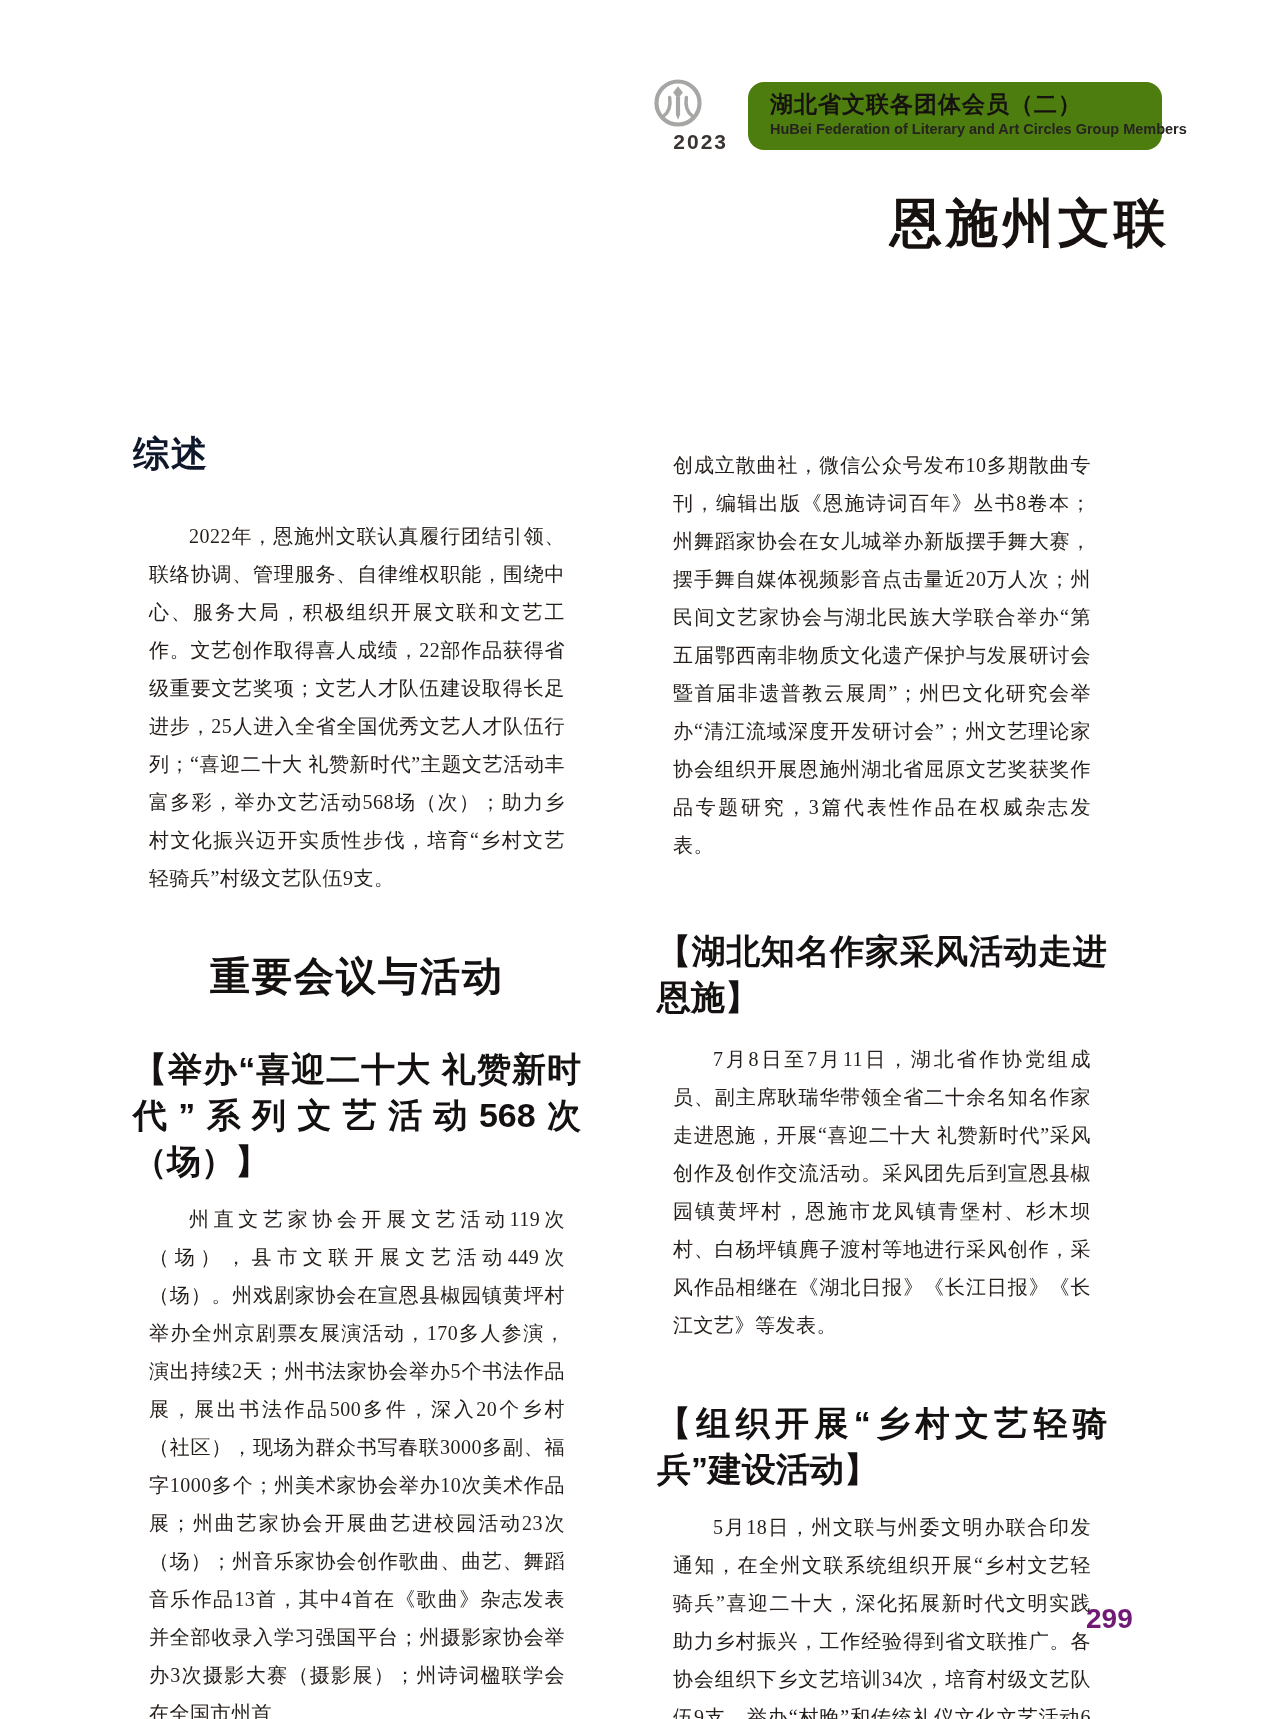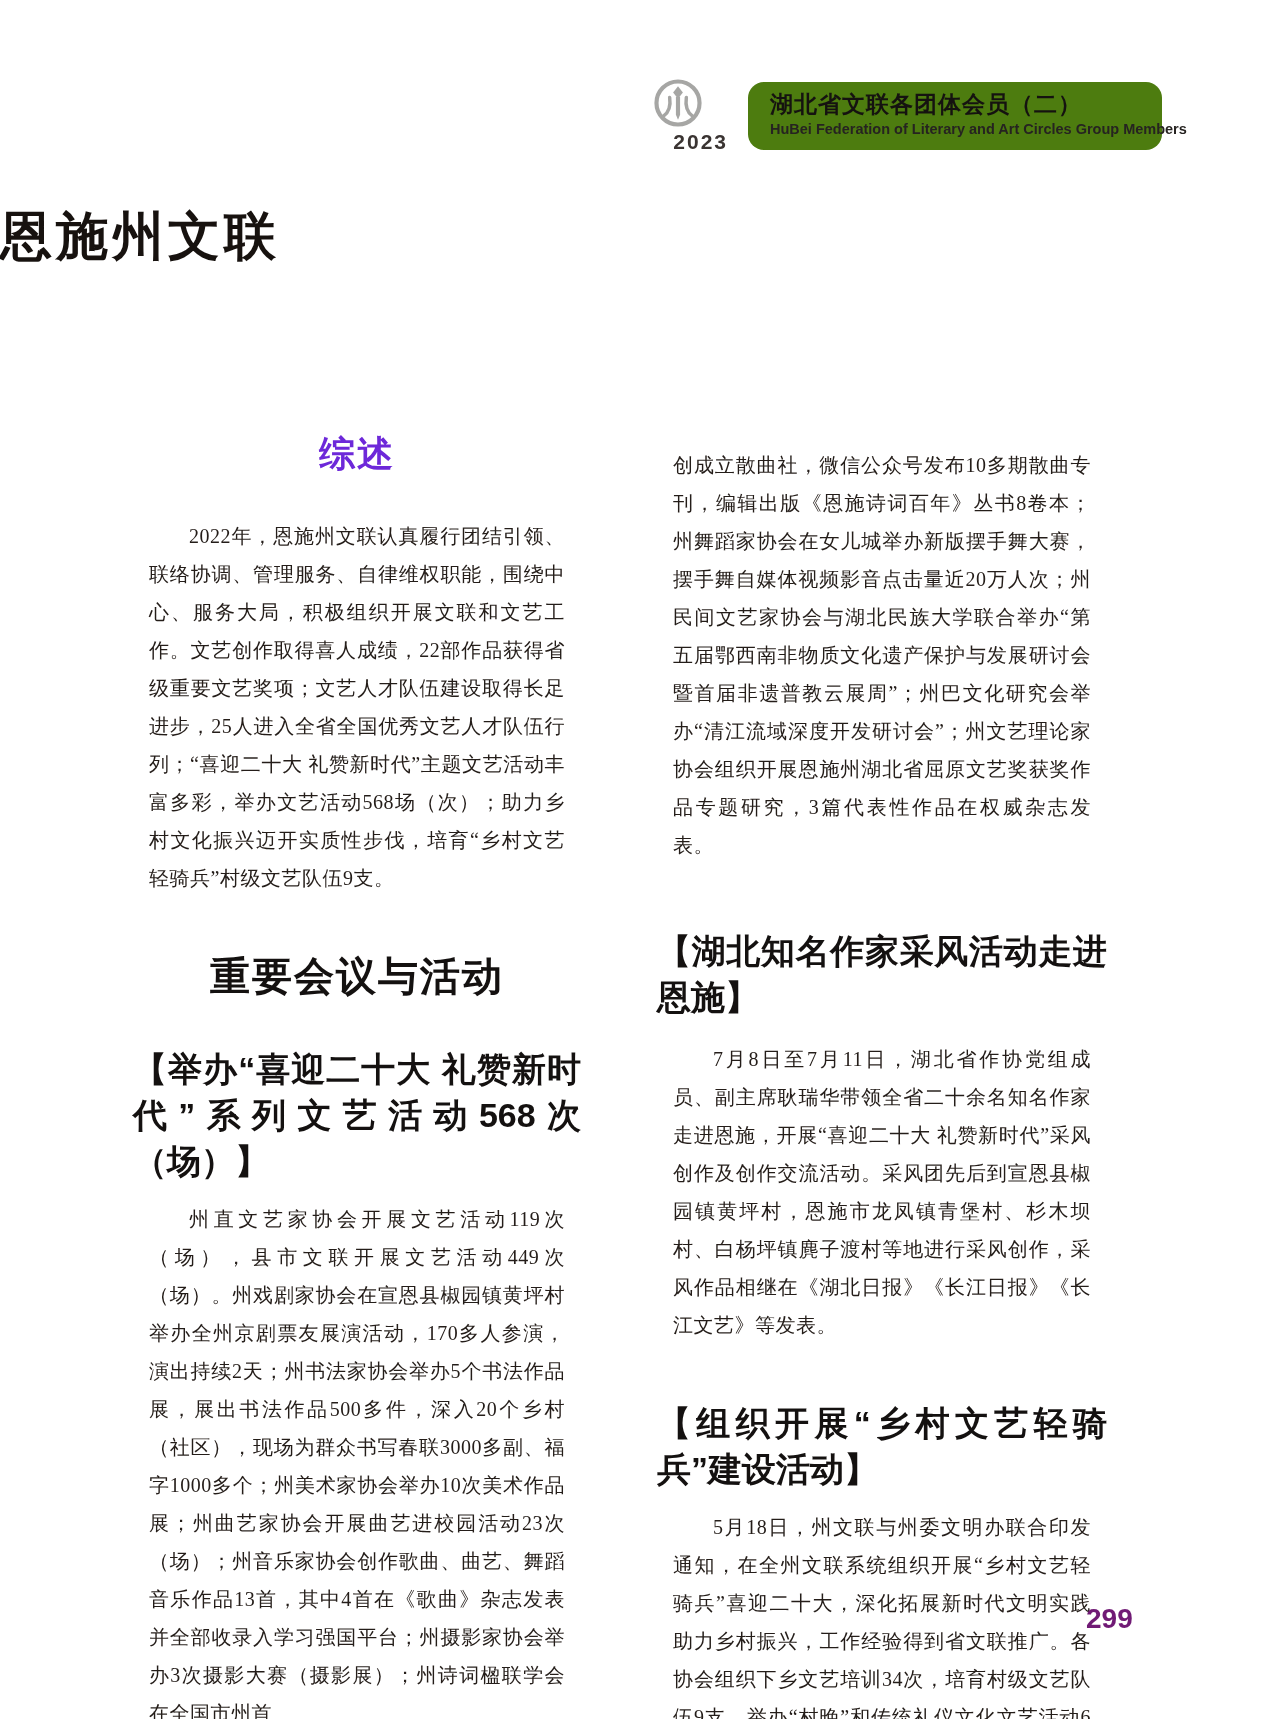--- a/index.html
+++ b/index.html
@@ -23,37 +23,37 @@
   .banner-title {
     font-family:"Liberation Sans","DejaVu Sans",sans-serif; font-weight:bold;
     font-size:23px; line-height:26px; color:#151210; letter-spacing:1px; white-space:nowrap;
   }
   .banner-subtitle {
     font-family:"Liberation Sans","DejaVu Sans",sans-serif; font-weight:bold;
     font-size:14.5px; line-height:18px; margin-top:3px; color:#262321; white-space:nowrap;
   }
   
   .page-title {
-    position:absolute; left:0; top:202px; width:1170px; margin:0;
-    text-align:left; font-family:Liberation Mono, monospace;
+    position:absolute; left:0; top:189px; width:1170px; margin:0;
+    text-align:right; font-family:Liberation Mono, monospace;
     font-size:52px; font-weight:bold; letter-spacing:4px; color:#17120f;
   }
   
   .col { position:absolute; top:430px; }
   .col-left  { left:133px; width:448px; }
   .col-right { left:657px; width:450px; }
   .body {
     margin:16px; font-size:20px; line-height:38px; text-align:justify;
     color:#241d19; letter-spacing:0.5px;
   }
   .indent { text-indent:2em; }
   .overview-heading {
-    margin:0 0 38px; text-align:center;
+    margin:0 0 38px; 
     font-family:"Liberation Sans","DejaVu Sans",sans-serif;
-    font-size:36px; font-weight:bold; letter-spacing:2px; color:#6d28d9;
+    font-size:36px; font-weight:bold; letter-spacing:2px; color:#0f172a;
   }
   .events-heading {
     margin:52px 0 42px; text-align:center;
     font-family:"Liberation Sans","DejaVu Sans",sans-serif;
     font-size:40px; font-weight:bold; letter-spacing:2px; color:#141110;
   }
   .section-heading {
     margin:0 0 16px; font-family:"Liberation Sans","DejaVu Sans",sans-serif;
     font-size:34px; font-weight:bold; line-height:46px; color:#141110; text-align:justify;
   }

